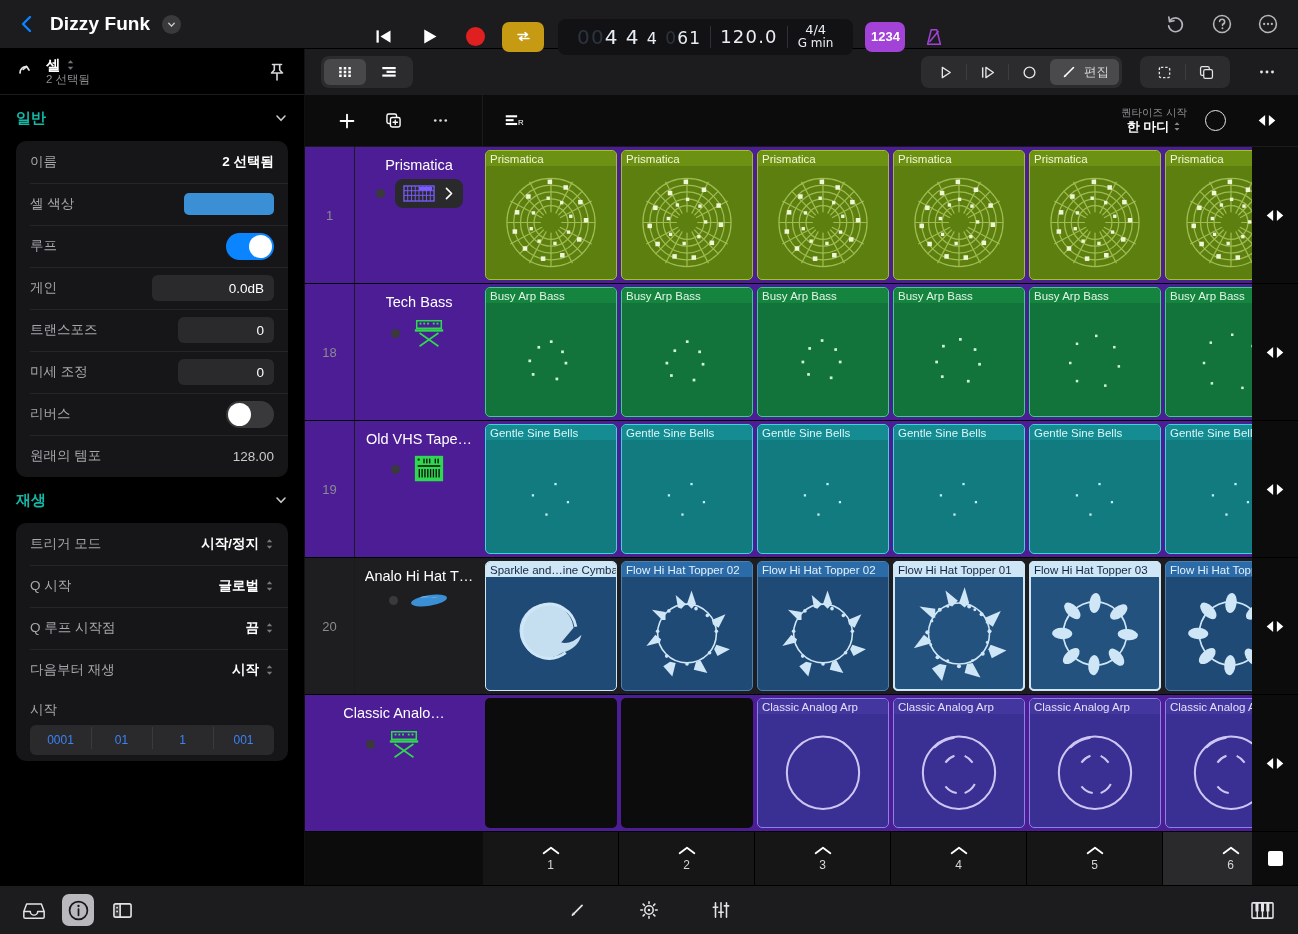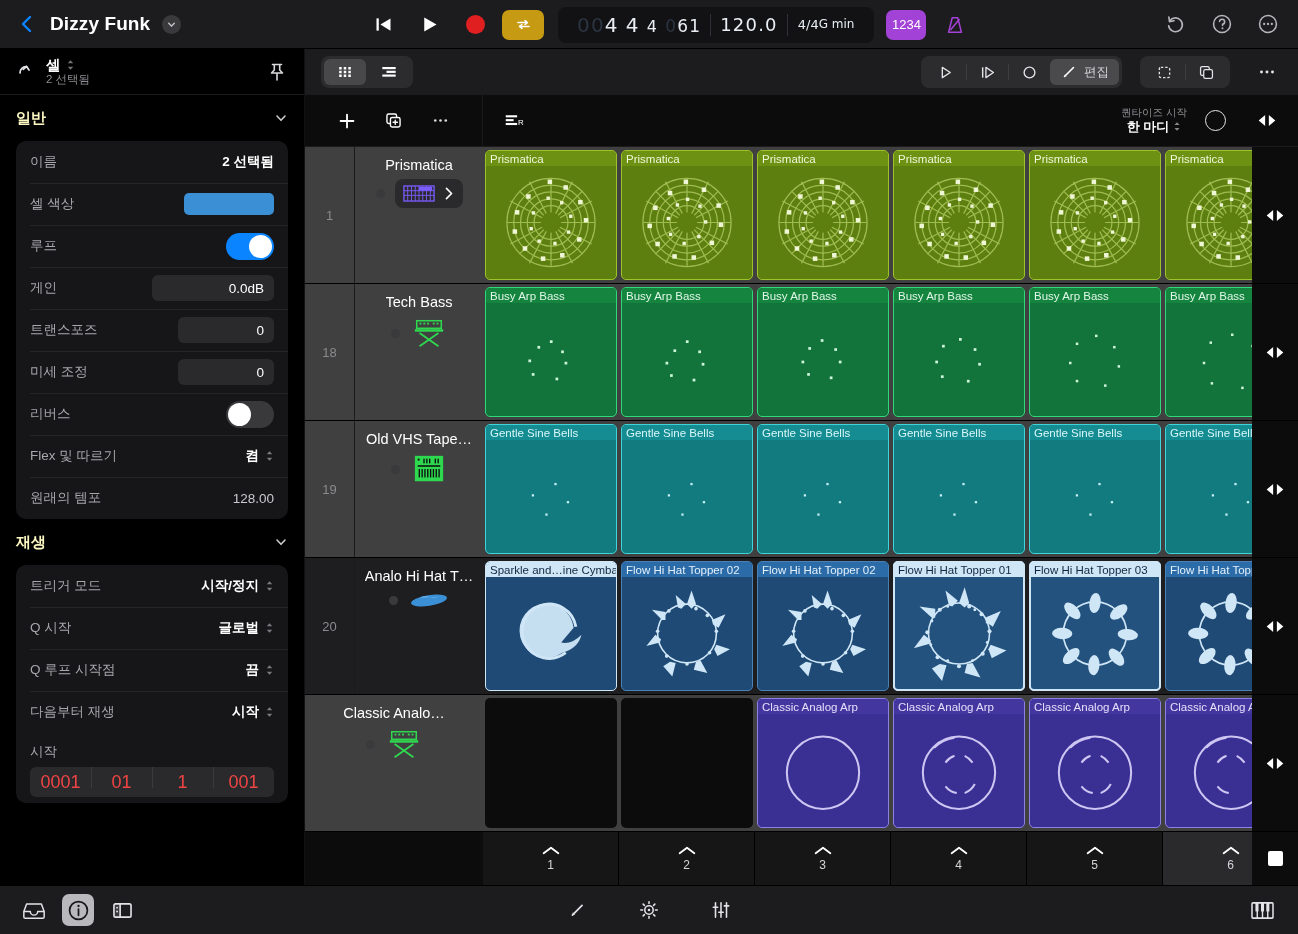--- a/index.html
+++ b/index.html
@@ -11,78 +11,78 @@
   }
   #app{ position:relative; width:1298px; height:934px; display:flex; flex-direction:column; background:#000;}
 
   
   .topbar{ height:49px; flex:0 0 49px; background:#1c1c1e; display:flex; align-items:center;
            position:relative; border-bottom:1px solid #000;}
   .tb-left{ display:flex; align-items:center; padding-left:16px; gap:12px;}
   .back-chevron{ width:22px;height:22px; display:block; cursor:pointer;}
   .proj-title{ font-size:19px; font-weight:700; letter-spacing:.1px; color:#fff;}
   .title-disc{ width:19px;height:19px;border-radius:50%;background:#3a3a3c;display:flex;align-items:center;justify-content:center;}
-  .tb-center{ position:absolute; left:360px; top:0; height:49px; display:flex; align-items:center; gap:0;}
+  .tb-center{ position:absolute; left:360px; top:12px; height:49px; display:flex; align-items:center; gap:0;}
   .tp-btn{ width:46px;height:49px; display:flex;align-items:center;justify-content:center; cursor:pointer;}
   .rec-dot{ width:19px;height:19px;border-radius:50%;background:#e02020;}
   .cycle-btn{ width:42px;height:30px;border-radius:7px;background:#c79a13;display:flex;align-items:center;justify-content:center;margin-left:4px;cursor:pointer;}
   .lcd{ margin-left:14px; height:36px; background:#121214; border-radius:8px; display:flex; align-items:center;
         padding:0 10px; gap:0; font-family:"DejaVu Sans","Liberation Sans",sans-serif;}
   .lcd-seg{ display:flex; align-items:baseline; padding:0 9px; color:#e9eef5;}
   .lcd-dim{ color:#2b3440;}
   .lcd-big{ font-size:20px; letter-spacing:1.2px;}
   .lcd-sep{ width:1px; height:22px; background:#2e3238;}
-  .lcd-sig{ display:flex;flex-direction:row;align-items:center;line-height:1.05; padding:0 10px;}
+  .lcd-sig{ display:flex;flex-direction:column;align-items:center;line-height:1.05; padding:0 10px;}
   .lcd-sig .a{ font-size:13px;color:#e9eef5;}
   .lcd-sig .b{ font-size:12px;color:#e9eef5;}
   .count-btn{ margin-left:12px; width:40px;height:30px;border-radius:7px;background:#a342d6;
-              display:flex;align-items:center;justify-content:center;font-size:13px;font-weight:400;cursor:pointer;}
+              display:flex;align-items:center;justify-content:center;font-size:13px;font-weight:700;cursor:pointer;}
   .metro-btn{ margin-left:12px;width:34px;height:30px;display:flex;align-items:center;justify-content:center;cursor:pointer;}
   .tb-right{ margin-left:auto; display:flex; align-items:center; gap:22px; padding-right:18px;}
   .tbr-ic{ width:24px;height:24px;display:flex;align-items:center;justify-content:center;cursor:pointer;}
 
   
   .body{ flex:1; display:flex; min-height:0;}
 
   
   .inspector{ width:305px; flex:0 0 305px; background:#000; display:flex; flex-direction:column; min-height:0;
               border-right:1px solid #111;}
   .insp-head{ height:46px; display:flex; align-items:center; padding:0 16px; gap:10px; border-bottom:1px solid #1b1b1d;}
   .insp-up{ width:20px;height:20px;display:flex;align-items:center;justify-content:center;cursor:pointer;}
   .insp-titles{ display:flex; flex-direction:column; line-height:1.15;}
   .insp-t1{ font-size:14.5px; font-weight:700; color:#fff; display:flex; align-items:center; gap:5px;}
   .insp-t2{ font-size:11.5px; color:#8e8e93;}
   .insp-pin{ margin-left:auto; width:22px;height:22px; cursor:pointer;}
   .insp-scroll{ flex:1; overflow:hidden; padding:0 16px;}
   .sec-head{ display:flex; align-items:center; height:46px; justify-content:space-between; cursor:pointer;}
-  .sec-title{ font-size:15px; font-weight:700; color:#fef9c3;}
+  .sec-title{ font-size:15px; font-weight:700; color:#14b8a6;}
   .card{ background:#161618; border-radius:10px; overflow:hidden;}
   .row{ height:42px; display:flex; align-items:center; padding:0 14px; position:relative;}
   .row + .row::before{ content:""; position:absolute; left:14px; right:0; top:0; height:1px; background:#252527;}
   .r-label{ font-size:13.5px; color:#a7a7ac; }
   .r-right{ margin-left:auto; display:flex; align-items:center; gap:6px;}
   .r-val{ font-size:13.5px; color:#fff; font-weight:600;}
   .r-val-plain{ font-size:13.5px; color:#c9c9ce;}
   .swatch{ width:90px;height:22px;border-radius:5px;}
   .toggle{ width:48px;height:27px;border-radius:14px; position:relative; cursor:pointer;}
   .toggle .knob{ position:absolute; top:2px; width:23px;height:23px;border-radius:50%;background:#fff;}
   .toggle.off{ background:#39393c;} .toggle.off .knob{ left:2px;}
   .toggle.on{ background:#0a84ff;} .toggle.on .knob{ left:23px;}
   .field{ min-width:96px; height:26px; border-radius:6px; background:#2a2a2c; display:flex; align-items:center;
           justify-content:flex-end; padding:0 10px; font-size:13.5px; color:#fff; cursor:text;}
   .field.wide{ min-width:122px;}
   .stepper{ display:flex;flex-direction:column; gap:1px; opacity:.75;}
   .pos-field{ height:30px; border-radius:6px; background:#2a2a2c; display:flex; align-items:center;
               margin-top:6px; overflow:hidden;}
-  .pos-cell{ flex:1; text-align:center; font-size:18px; color:#ef4444; position:relative;}
+  .pos-cell{ flex:1; text-align:center; font-size:12px; color:#3b82f6; position:relative;}
   .pos-cell + .pos-cell::before{ content:""; position:absolute; left:0; top:-6px; height:22px; width:1px; background:#3a3a3c;}
   .lbl-only{ font-size:13.5px; color:#a7a7ac; padding:10px 14px 0;}
 
   
-  .gridarea{ flex:1; display:flex; flex-direction:column; min-width:0; background:#404040;}
+  .gridarea{ flex:1; display:flex; flex-direction:column; min-width:0; background:#4c1d95;}
   .g-toolbar{ height:46px; flex:0 0 46px; display:flex; align-items:center; padding:0 16px; background:#1c1c1e;}
   .segctl{ display:flex; background:#2c2c2e; border-radius:8px; padding:3px; gap:2px;}
   .seg{ width:42px;height:26px;border-radius:6px;display:flex;align-items:center;justify-content:center;cursor:pointer;}
   .seg.active{ background:#48484a;}
   .tool-group{ margin-left:auto; display:flex; align-items:center; gap:10px;}
   .tools{ display:flex; background:#2c2c2e; border-radius:8px; padding:3px;}
   .tool{ height:26px; min-width:42px; display:flex;align-items:center;justify-content:center;gap:6px;
          border-radius:6px; cursor:pointer; padding:0 10px; position:relative;}
   .tool + .tool::before{ content:""; position:absolute; left:0; top:5px; bottom:5px; width:1px; background:#3d3d40;}
   .tool.active{ background:#4a4a4d;} .tool.active::before{ background:transparent;}
@@ -316,30 +316,20 @@
                 <span class="field">0</span>
               </span>
           </div>
           <div class="row">
             <span class="r-label">리버스</span>
             <span class="r-right">
                 <span class="toggle off">
                   <span class="knob"></span>
                 </span>
               </span>
-          </div>
-          <div class="row">
-            <span class="r-label">Flex 및 따르기</span>
-            <span class="r-right">
-              <span class="r-val">켬</span>
-              <svg class="stepper" viewBox="0 0 10 14" width="9" height="12">
-                  <path d="M5 1.5 L8.2 5 H1.8 Z" fill="#9b9ba0"></path>
-                  <path d="M5 12.5 L1.8 9 H8.2 Z" fill="#9b9ba0"></path>
-                </svg>
-            </span>
           </div>
           <div class="row">
             <span class="r-label">원래의 템포</span>
             <span class="r-right">
                 <span class="r-val-plain">128.00</span>
               </span>
           </div>
         </div>
 
         <div class="sec-head">

